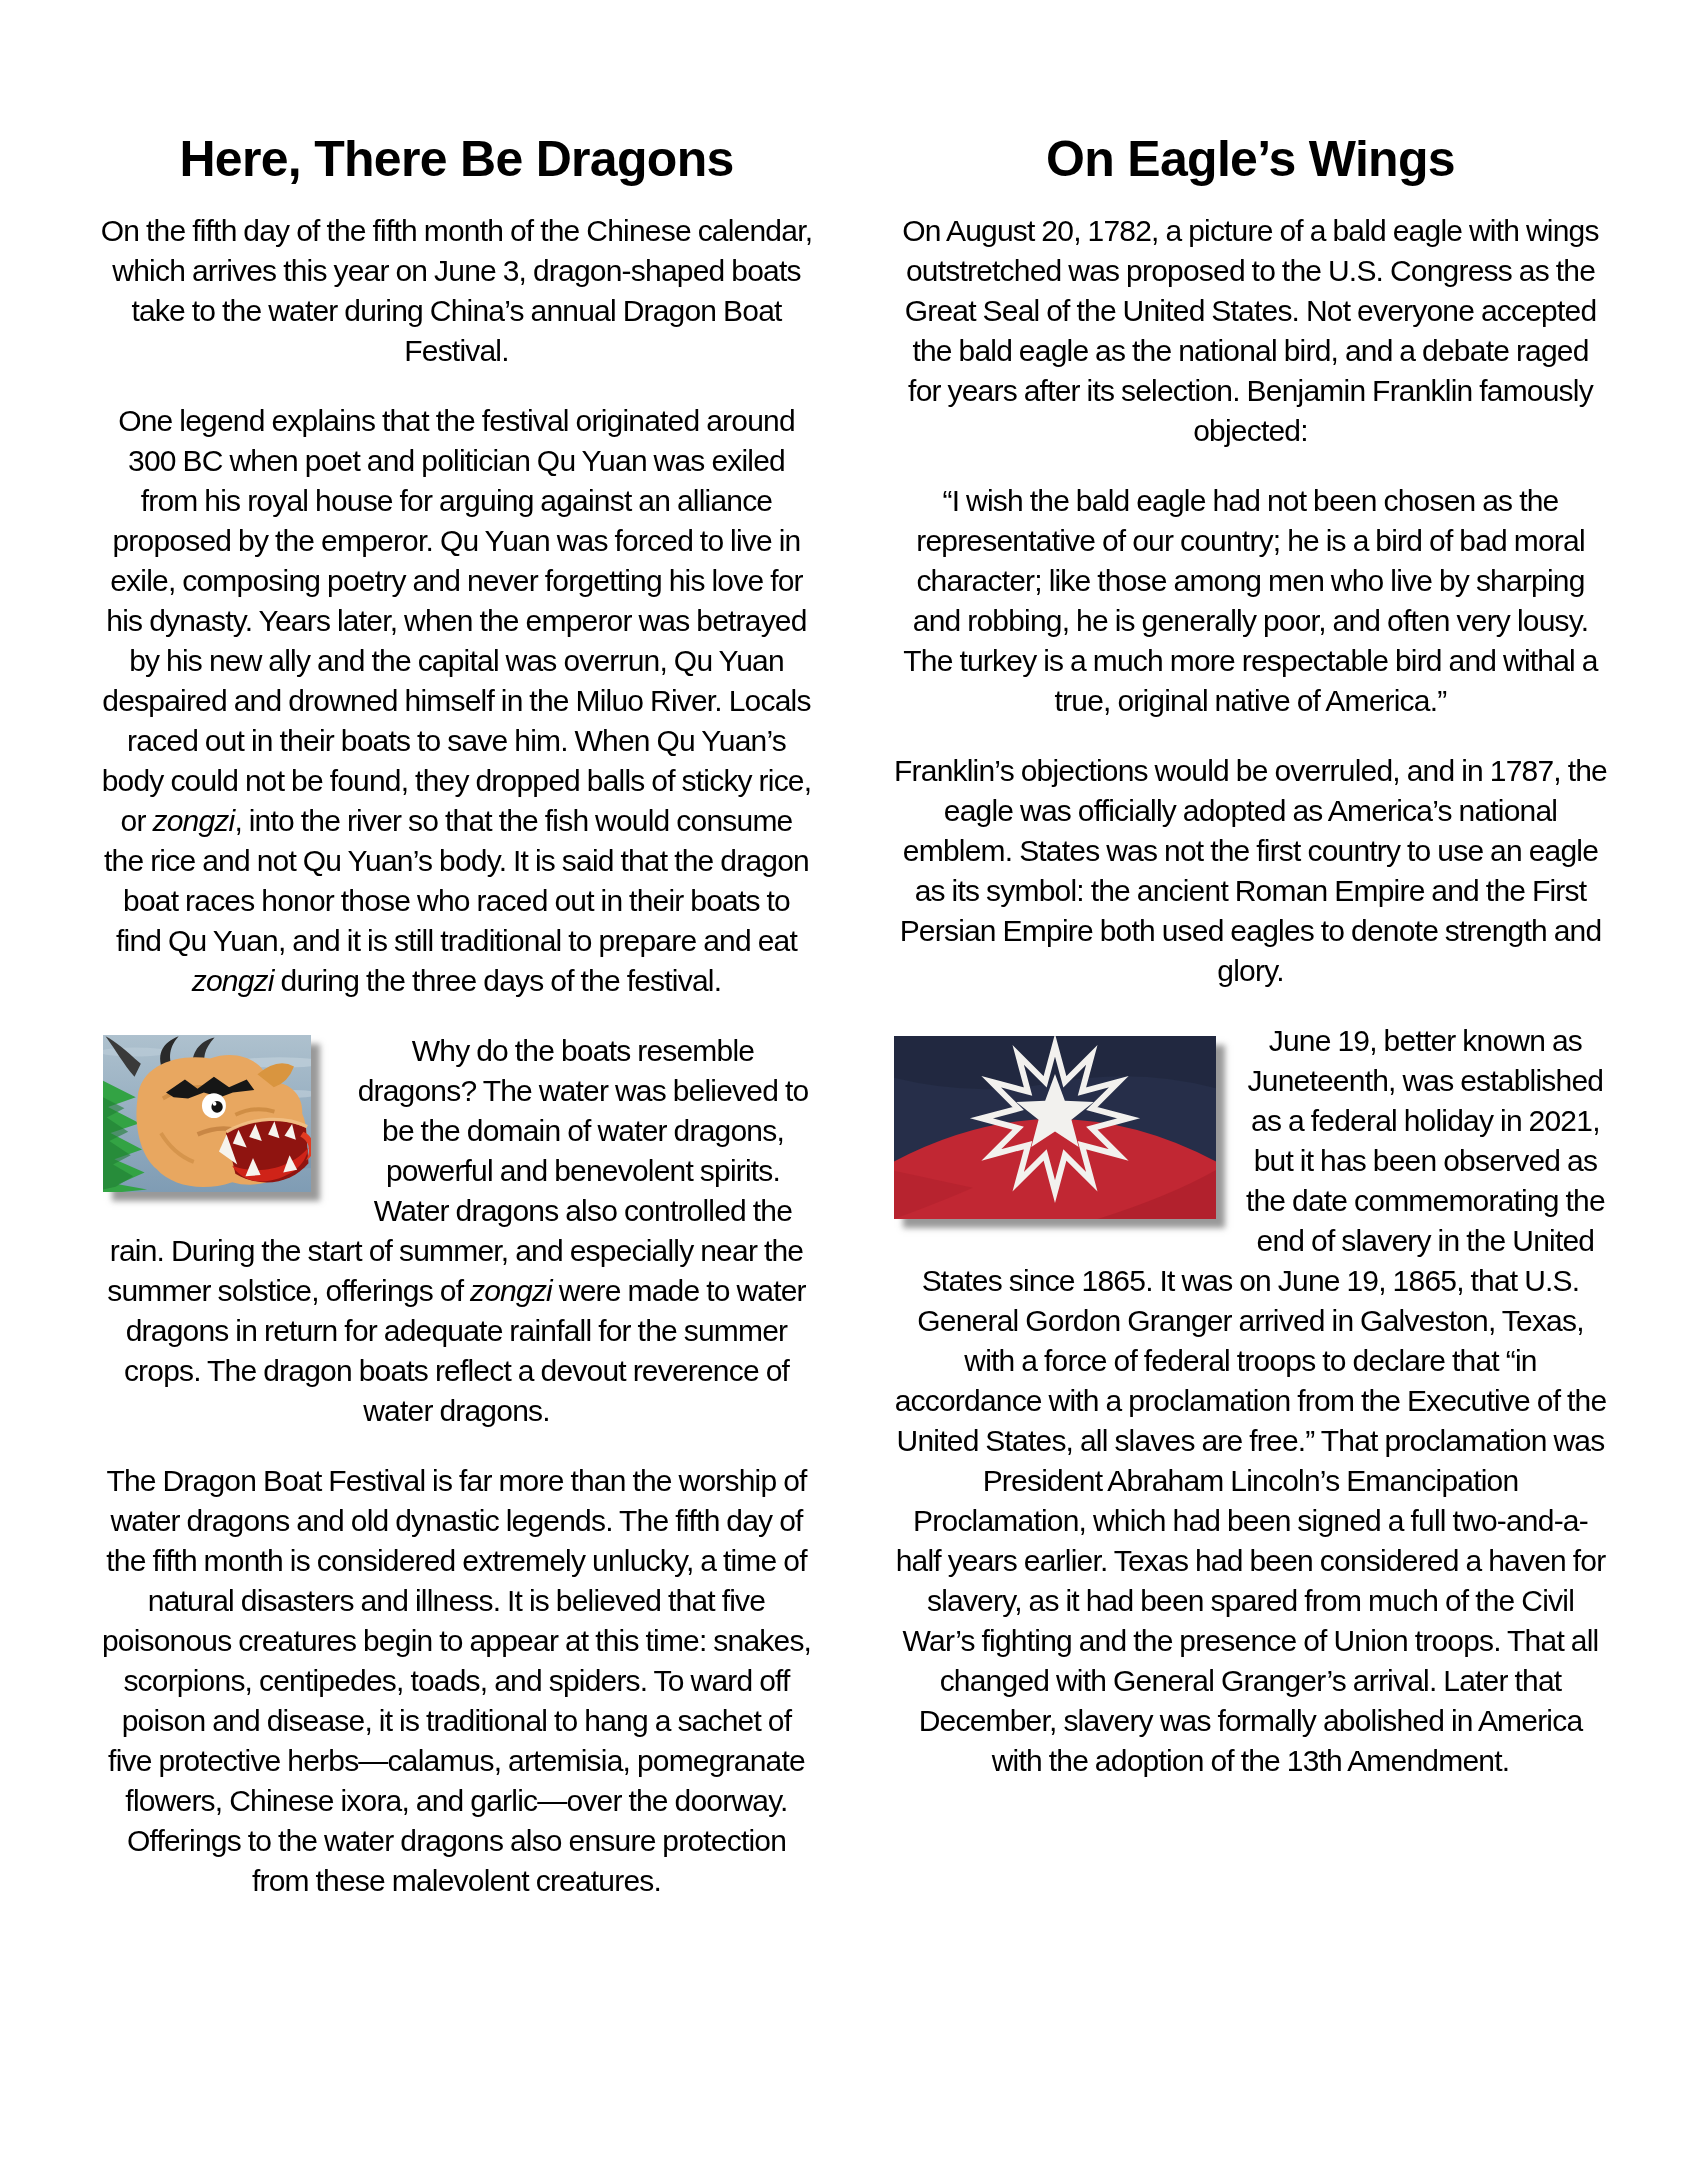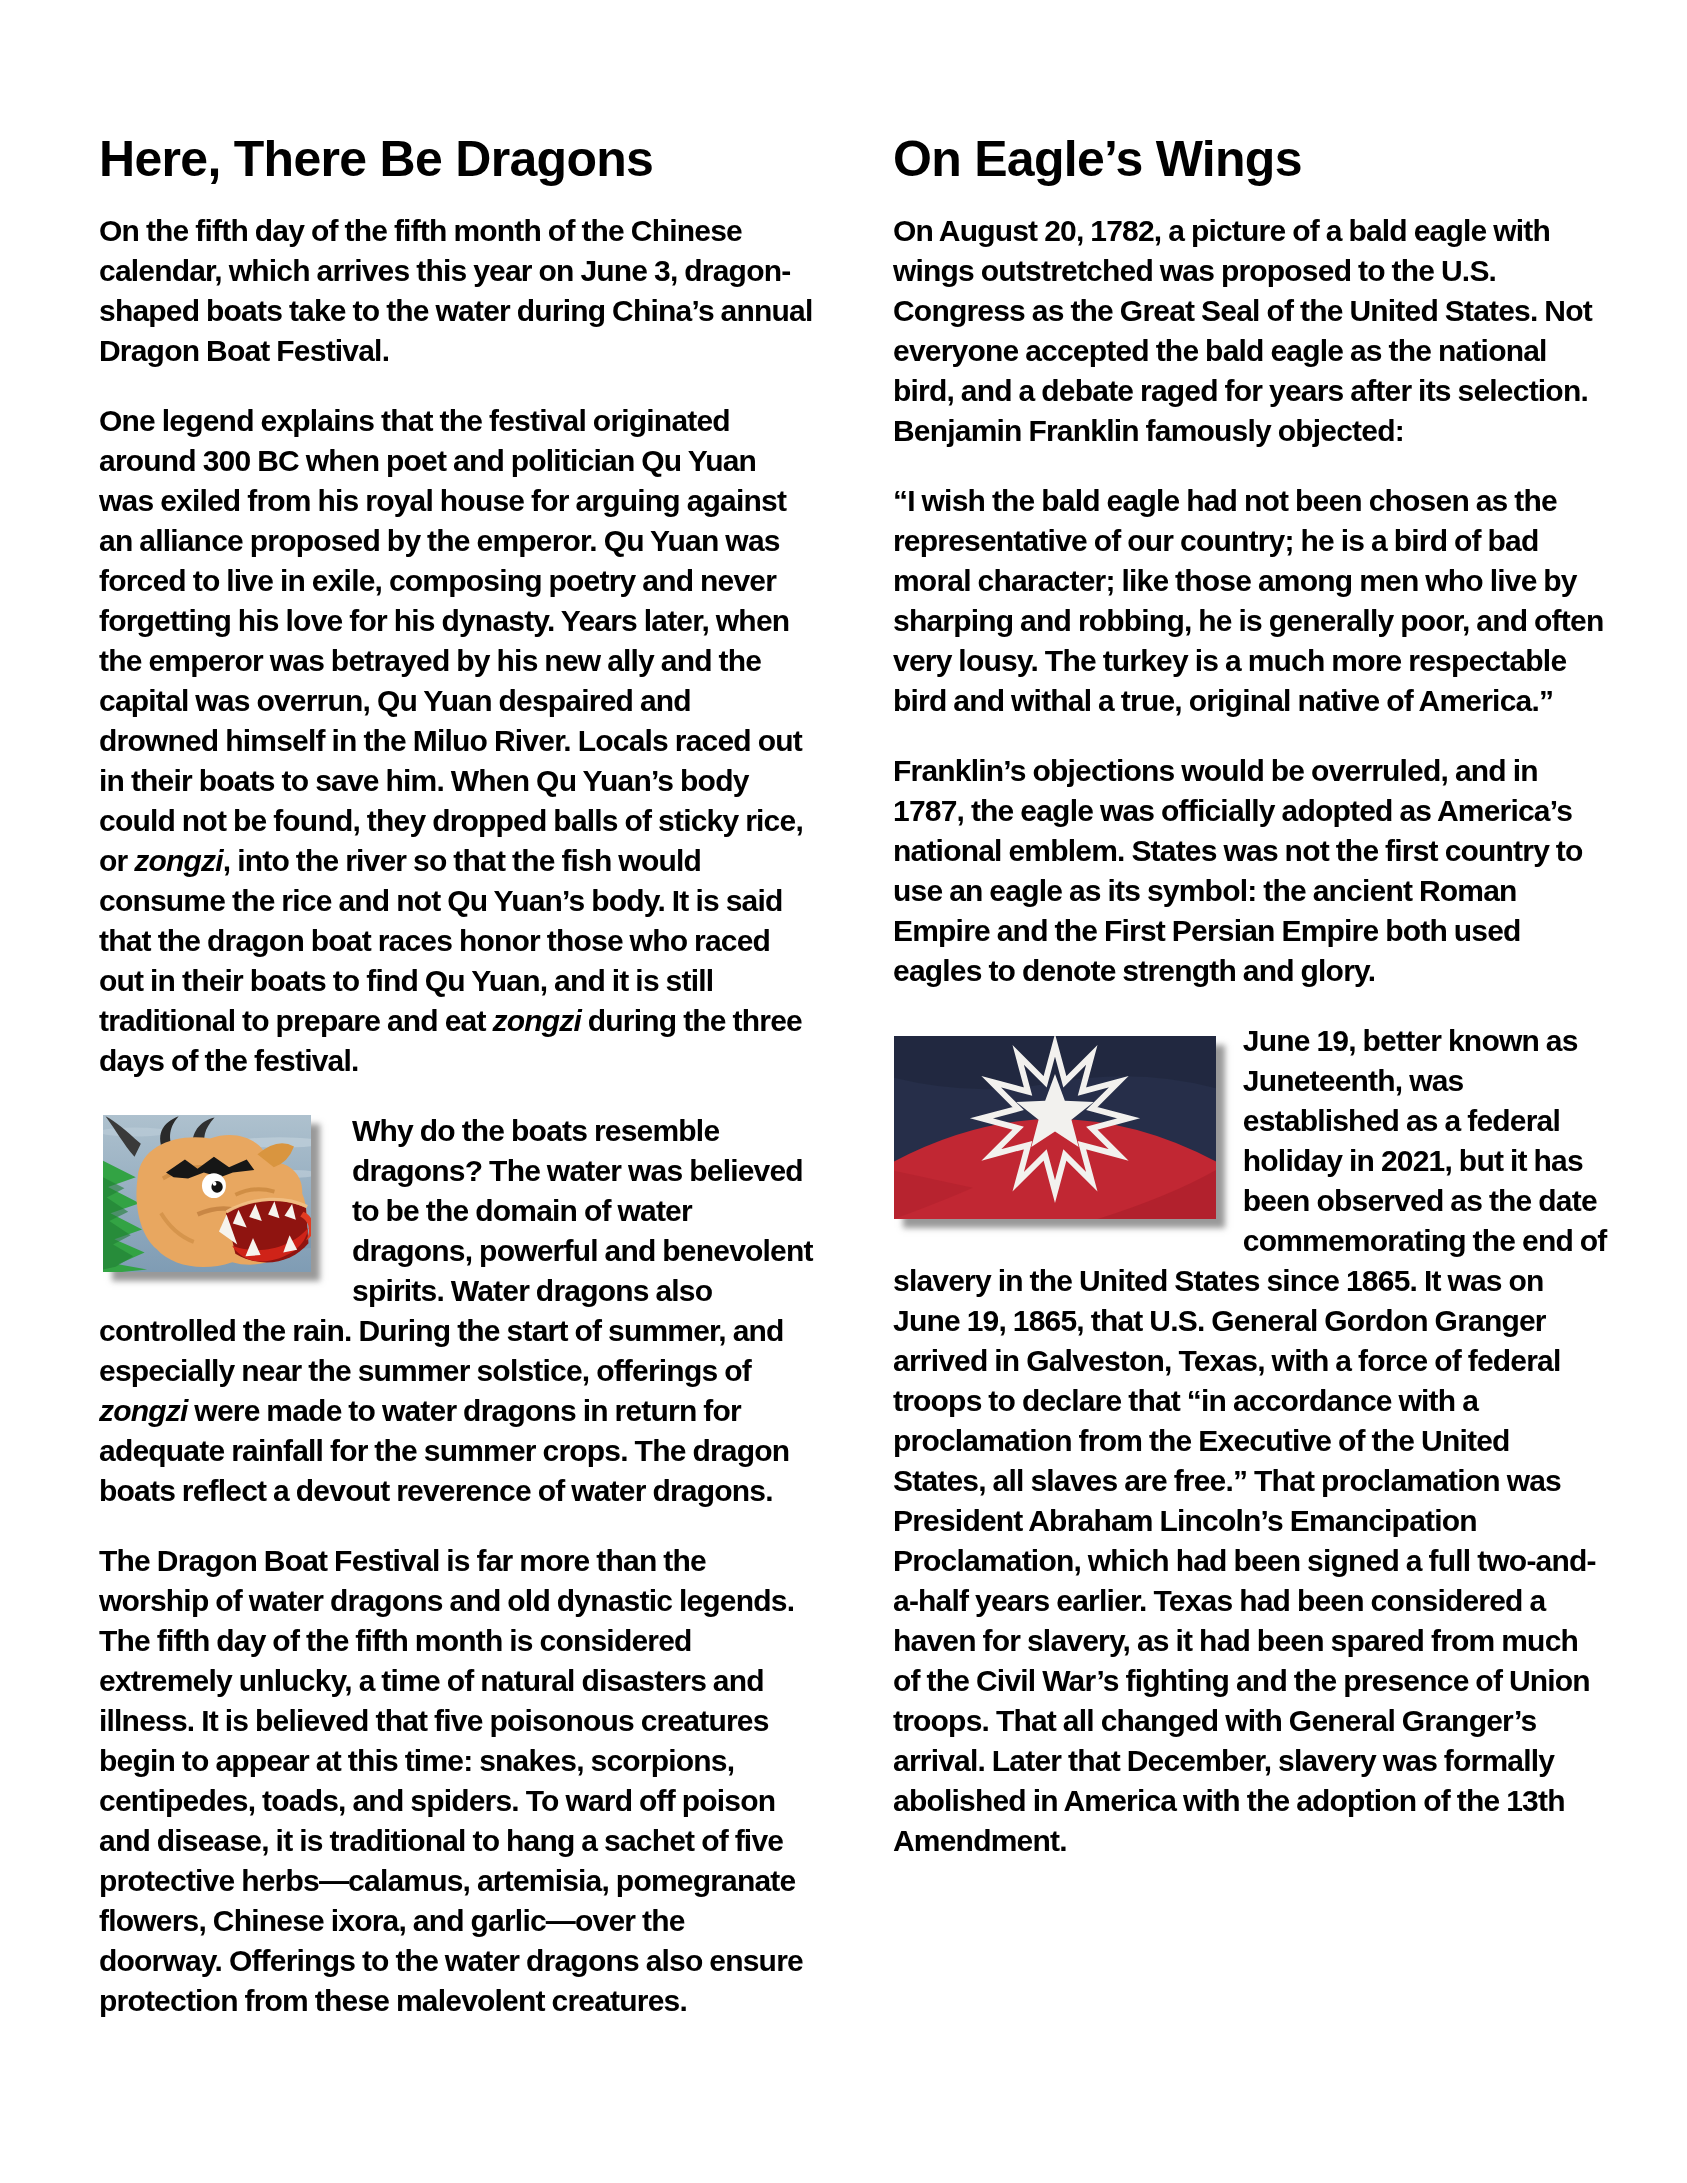--- a/index.html
+++ b/index.html
@@ -9,36 +9,36 @@
     background:#ffffff;
     overflow:hidden;
     font-family:"Liberation Sans", sans-serif;
     color:#000;
   }
   .columns {
     display:flex;
     gap:79px;
     padding:126px 79px 0 99px;
     box-sizing:border-box;
+    text-align:center;
   }
   .col { width:715px; flex:0 0 715px; }
   h2.section-heading {
     font-size:50px;
     line-height:58px;
     font-weight:bold;
     letter-spacing:-0.7px;
     margin:4px 0 23px 0;
   }
   p.body-para {
     font-size:30px;
     line-height:40px;
     letter-spacing:-0.8px;
     word-spacing:-0.7px;
     margin:16px 0 30px 0;
-    font-weight:bold;
   }
   .float-photo { float:left; display:block; }
   .dragon-photo {
     width:208px; height:157px;
     margin:4px 41px 20px 4px;
     box-shadow:9.3px 9.3px 6px rgba(70,70,70,0.55);
   }
   .flag-photo {
     width:322px; height:183px;
     margin:14.6px 26.5px 22.5px 1.3px;

